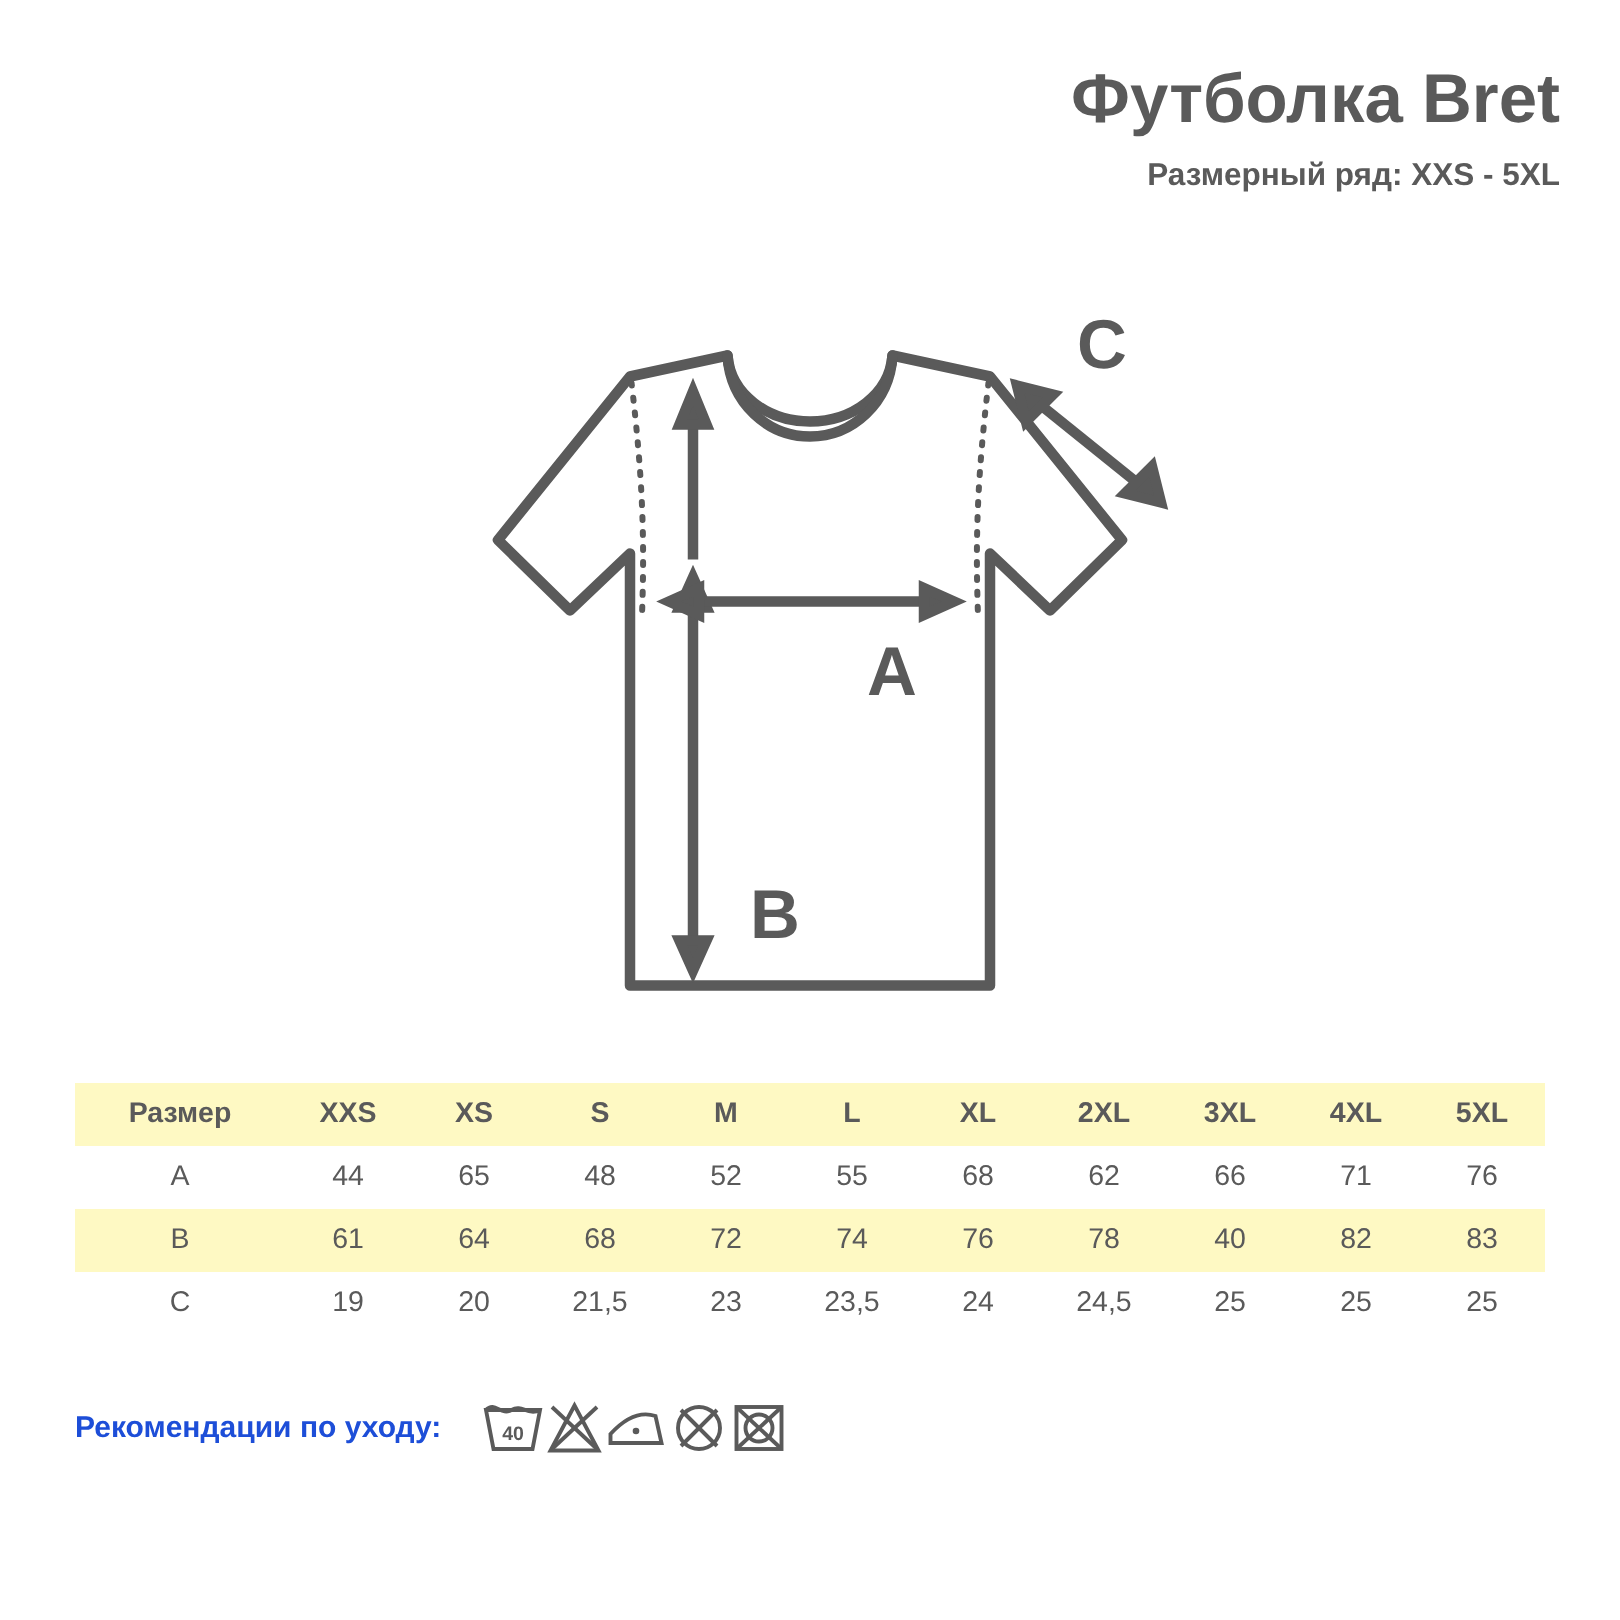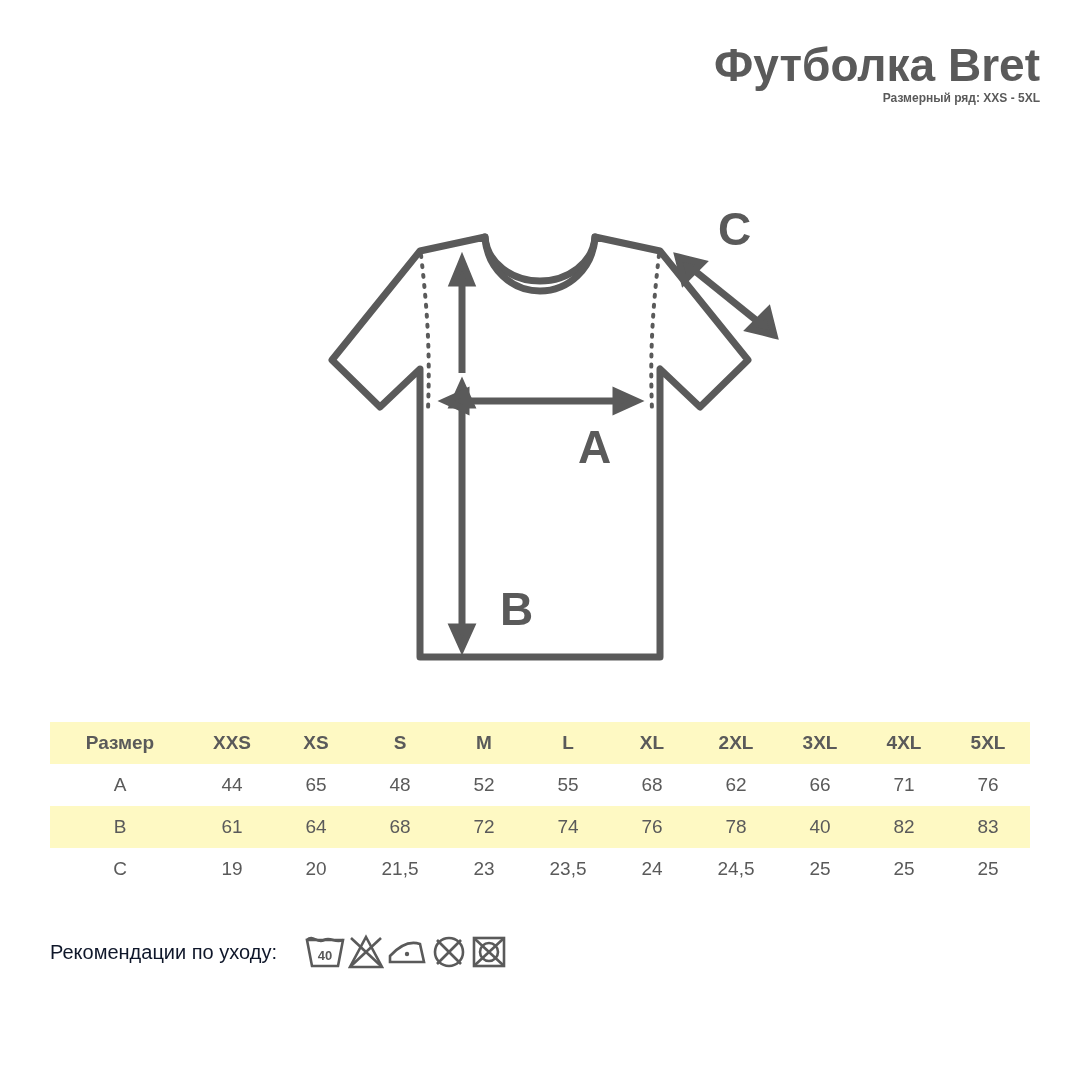--- a/index.html
+++ b/index.html
@@ -28,21 +28,22 @@
   .title {
     font-size: 46px;
     font-weight: bold;
     color: #5a5a5a;
     letter-spacing: 0px;
     line-height: 1.1;
     margin: 0;
     white-space: nowrap;
   }
   .subtitle {
-    font-size: 12px;
+    margin-top: 14px;
+    font-size: 21px;
     font-weight: bold;
     color: #5a5a5a;
     white-space: nowrap;
   }
 
   
   .illustration {
     position: absolute;
     top: 185px;
     left: 0;
@@ -90,22 +91,22 @@
   .care {
     position: absolute;
     top: 932px;
     left: 50px;
     display: flex;
     align-items: center;
     gap: 26px;
   }
   .care-label {
     font-size: 20px;
-    font-weight: normal;
-    color: #0f172a;
+    font-weight: bold;
+    color: #1d4ed8;
     white-space: nowrap;
   }
   .care-icons {
     display: flex;
     align-items: center;
     gap: 0;
   }
   .care-icons svg { display: block; }
 </style>
 </head>

